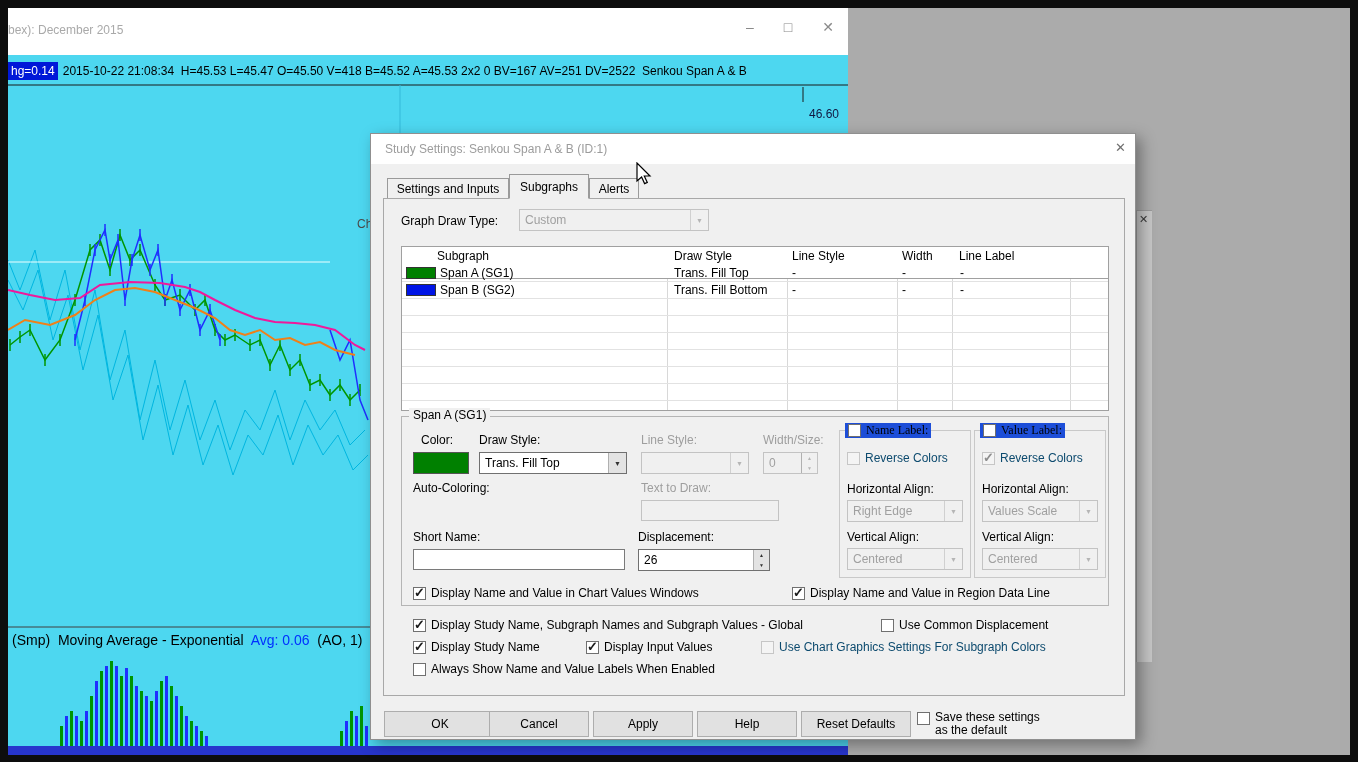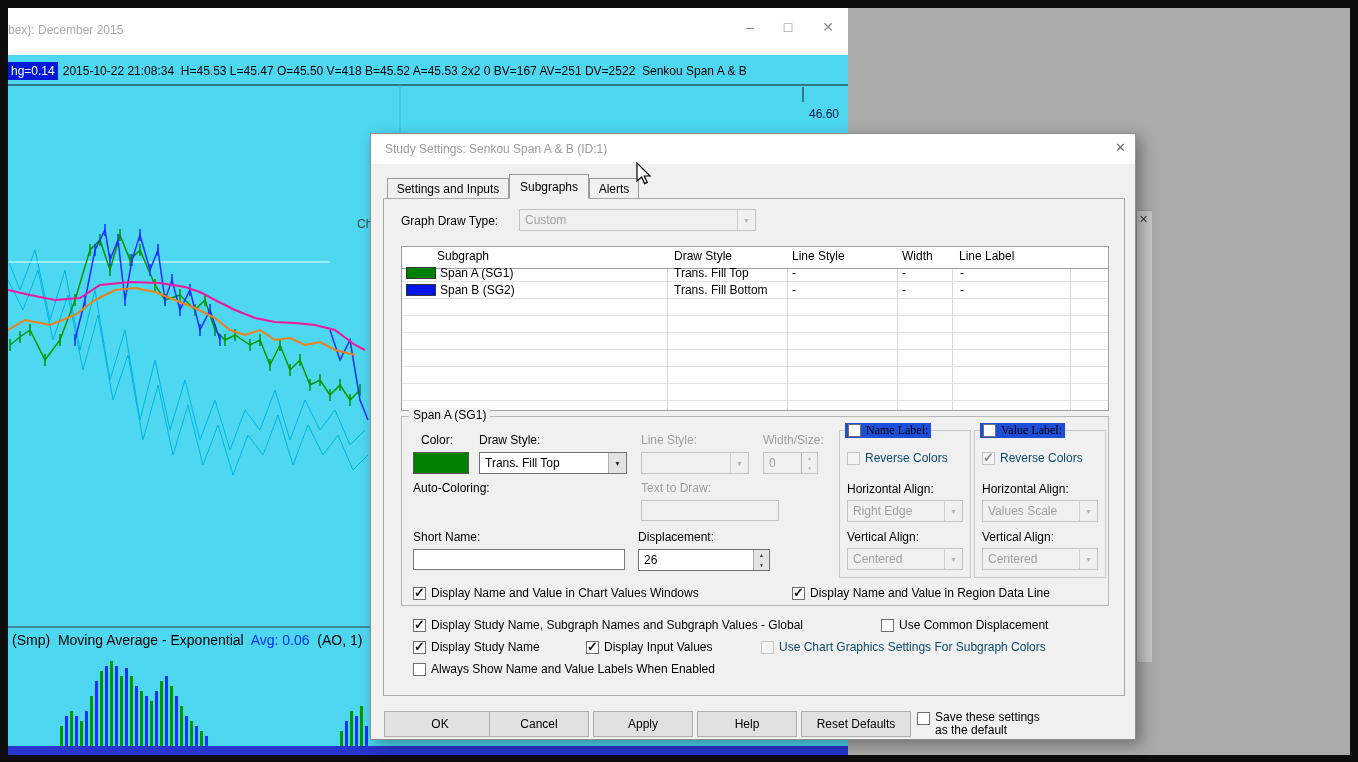--- a/index.html
+++ b/index.html
@@ -71,21 +71,21 @@
 
   .groupbox { position:absolute; border:1px solid #b5b5b5; }
   .legend-lbl { position:absolute; background:#f0f0f0; padding:0 4px; font-size:12px; z-index:2; }
   .subbox { position:absolute; border:1px solid #c9c9c9; }
 
   .swatch-btn { position:absolute; border:1px solid #555; }
 
   
   .table { position:absolute; left:30px; top:112px; width:708px; height:165px; background:#fff; border:1px solid #a0a0a0; overflow:hidden; }
   .tv { position:absolute; top:0; bottom:0; width:1px; background:#d8d8d8; }
-  .thead { position:absolute; left:0; top:0; width:100%; height:22px; border-bottom:1px solid #a0a0a0; background:#fff; }
+  .thead { position:absolute; left:0; top:0; width:100%; height:32px; border-bottom:1px solid #a0a0a0; background:#fff; }
   .th { position:absolute; top:2px; font-size:12px; color:#000; }
   .tbody-lines { position:absolute; left:0; top:18px; right:0; bottom:0;
                  background:repeating-linear-gradient(to bottom, transparent 0 16px, #e2e2e2 16px 17px); }
   .trow { position:absolute; left:0; width:100%; height:17px; font-size:12px; }
   .trow .cell { position:absolute; top:1px; white-space:nowrap; }
   .trow .swatch { position:absolute; left:4px; top:2px; width:30px; height:12px; border:1px solid #333; }
 
   .btn { position:absolute; top:577px; height:26px; background:#e1e1e1; border:1px solid #adadad; display:flex; align-items:center; justify-content:center; font-size:12px; }
 
   .cursor { position:absolute; left:636px; top:162px; z-index:50; }
@@ -225,21 +225,21 @@
       <div class="dlg-close">✕</div>
     </div>
 
     <div class="tab inactive" style="left:16px;width:122px">Settings and Inputs</div>
     <div class="tab active" style="left:138px;width:80px">Subgraphs</div>
     <div class="tab inactive" style="left:218px;width:50px">Alerts</div>
 
     <div class="tab-panel"></div>
 
     <div class="lbl" style="left:30px;top:80px">Graph Draw Type:</div>
-    <div class="combo dis" style="left:148px;top:75px;width:237px">
+    <div class="combo dis" style="left:148px;top:75px;width:190px">
       <span>Custom</span>
       <span class="arr"></span>
     </div>
 
     <div class="table">
       <div class="tv" style="left:265px"></div>
       <div class="tv" style="left:385px"></div>
       <div class="tv" style="left:495px"></div>
       <div class="tv" style="left:550px"></div>
       <div class="tv" style="left:668px"></div>

